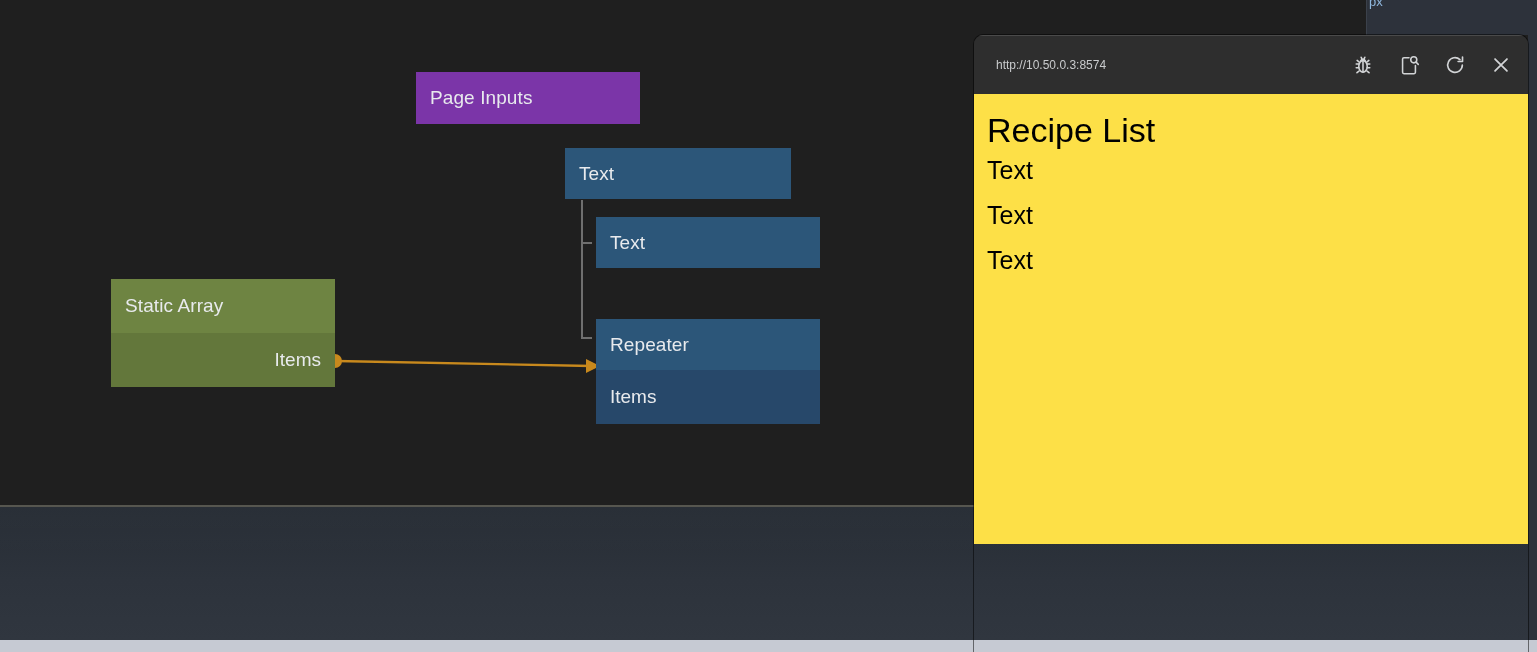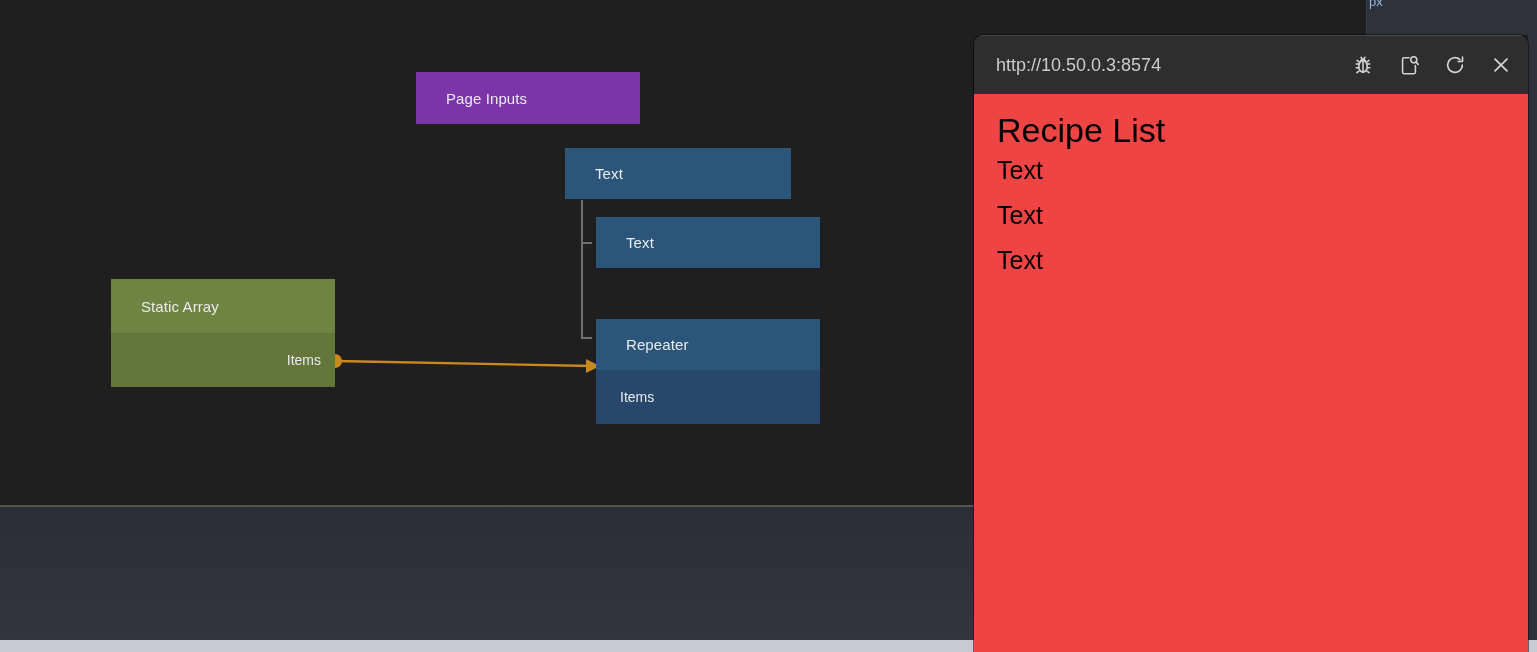--- a/index.html
+++ b/index.html
@@ -36,31 +36,31 @@
   .bottom-strip {
     position:absolute; left:0; top:640px;
     width:1537px; height:12px;
     background:#c6cad3;
   }
 
   
   .node { position:absolute; }
   .node-header {
     display:flex; align-items:center;
-    padding:0 30px;
+    padding:0 14px;
     color:#e8eaed;
-    font-size:15px;
+    font-size:19px;
     letter-spacing:.1px;
   }
   .node-body {
     position:relative;
     display:flex; align-items:center;
-    padding:0 24px;
+    padding:0 14px;
     color:#e8eaed;
-    font-size:14px;
+    font-size:19px;
   }
 
   
   #node-page-inputs { left:416px; top:72px; width:224px; height:52px; }
   #node-page-inputs .node-header { height:52px; background:#7b35a8; }
 
   
   #node-page { left:565px; top:148px; width:226px; height:51px; }
   #node-page .node-header { height:51px; background:#2c5679; }
 
@@ -108,35 +108,35 @@
   .browser-bar {
     position:relative;
     height:59px; width:100%;
     background:#2e2e2e;
     border-top:1px solid #4a4a4a;
     display:flex; align-items:center;
     padding:0 14px 0 22px;
   }
   .browser-url {
     flex:1;
-    color:#c9cbcd; font-size:18px;
+    color:#c9cbcd; font-size:12px;
     white-space:nowrap; overflow:hidden; text-overflow:ellipsis;
   }
   .browser-actions { display:flex; align-items:center; gap:20px; }
   .bicon {
     width:26px; height:26px;
     display:flex; align-items:center; justify-content:center;
     color:#d2d4d6;
   }
   .bicon svg { display:block; }
 
   .browser-content {
-    background:#ef4444;
-    height:558px;
-    padding:16px 0 0 23px;
+    background:#fde047;
+    height:450px;
+    padding:16px 0 0 13px;
     overflow:hidden;
   }
   .preview-title {
     color:#000; font-size:34px; font-weight:400;
     line-height:1.18; margin-bottom:8px;
   }
   .preview-item {
     color:#000; font-size:25px; font-weight:400;
     line-height:1.0; margin-bottom:20px;
   }

